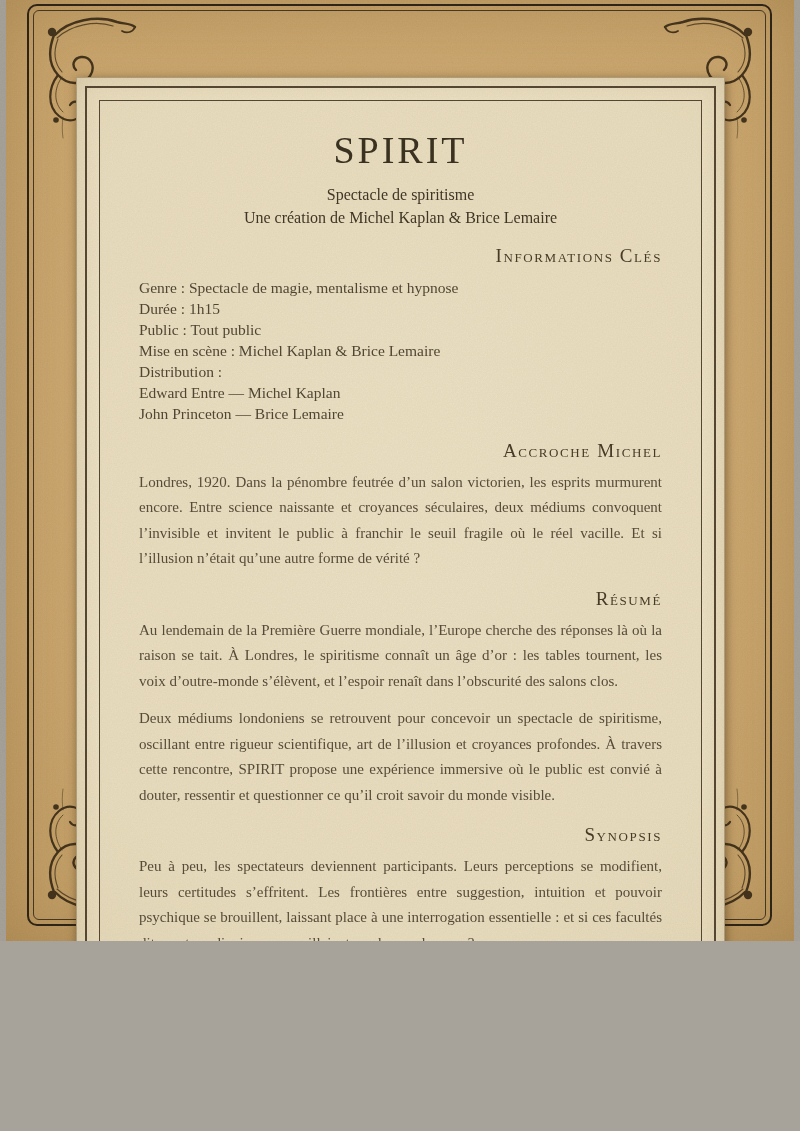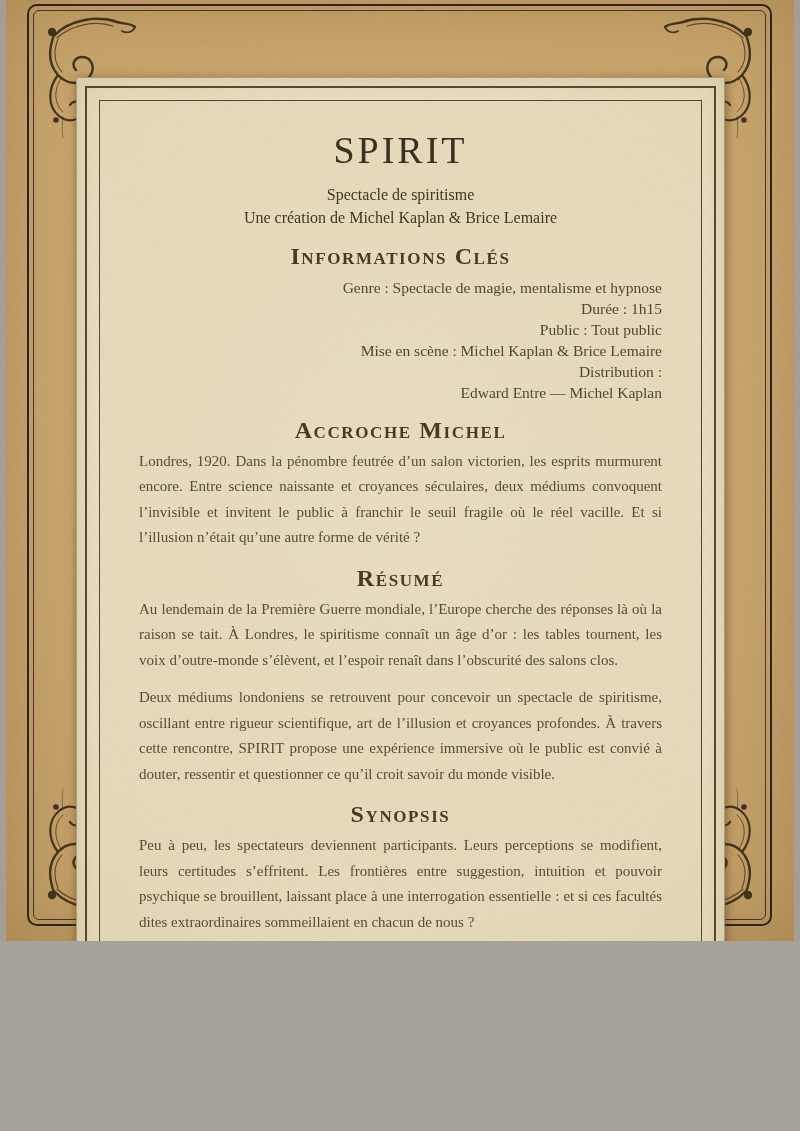--- a/index.html
+++ b/index.html
@@ -25,23 +25,23 @@
          border:1px solid rgba(108,84,46,.45);
          box-shadow:1px 2px 9px rgba(62,40,12,.5), inset 0 0 26px rgba(140,110,60,.18);}
   .pframe1{position:absolute;inset:8px;border:2px solid #4a3c27;opacity:.92;}
   .pframe2{position:absolute;inset:12px;border:1.6px solid #4a3c27;background:rgba(224,212,178,.25);}
   .content{position:absolute;inset:2px;padding:18px 37px 0 37px;overflow:hidden;
            color:#483d2b;text-align:center;}
   
   .title{font-size:38px;line-height:1.15;letter-spacing:3px;color:#2c2414;margin:8px 0 10px 0;
          font-weight:normal;}
   .subtitle{font-size:16px;line-height:23px;color:#33291a;}
-  .heading{font-variant:small-caps;font-size:24px;line-height:22px;letter-spacing:1.6px;
-           color:#3b2e1b;font-weight:bold;margin:16px 0 0 0;}
-  .infolist{margin:10px 0 0 0;text-align:right;font-size:15.5px;line-height:21px;color:#443a29;}
+  .heading{font-variant:small-caps;font-size:19px;line-height:22px;letter-spacing:1.6px;
+           color:#3b2e1b;font-weight:normal;margin:16px 0 0 0;text-align:right;}
+  .infolist{margin:10px 0 0 0;text-align:left;font-size:15.5px;line-height:21px;color:#443a29;}
   .para{margin:8px 0 12px 0;text-align:justify;font-size:15px;line-height:25.5px;color:#4c4130;}
   
   .grain{position:absolute;inset:0;pointer-events:none;mix-blend-mode:multiply;opacity:.4;}
   .defs-hidden{position:absolute;width:0;height:0;overflow:hidden;}
 </style>
 </head>
 <body>
 
 <svg class="defs-hidden" aria-hidden="true">
   <symbol id="flourish" viewBox="0 0 100 126">
@@ -90,20 +90,21 @@
             <div class="subtitle">Une création de Michel Kaplan &amp; Brice Lemaire</div>
 
             <h2 class="heading">Informations Clés</h2>
             <div class="infolist">
               <div>Genre : Spectacle de magie, mentalisme et hypnose</div>
               <div>Durée : 1h15</div>
               <div>Public : Tout public</div>
               <div>Mise en scène : Michel Kaplan &amp; Brice Lemaire</div>
               <div>Distribution :</div>
               <div>Edward Entre — Michel Kaplan</div>
+              <div>John Princeton — Brice Lemaire</div>
             </div>
 
             <h2 class="heading">Accroche Michel</h2>
             <p class="para">Londres, 1920. Dans la pénombre feutrée d’un salon victorien, les esprits murmurent encore. Entre science naissante et croyances séculaires, deux médiums convoquent l’invisible et invitent le public à franchir le seuil fragile où le réel vacille. Et si l’illusion n’était qu’une autre forme de vérité ?</p>
 
             <h2 class="heading">Résumé</h2>
             <p class="para">Au lendemain de la Première Guerre mondiale, l’Europe cherche des réponses là où la raison se tait. À Londres, le spiritisme connaît un âge d’or : les tables tournent, les voix d’outre-monde s’élèvent, et l’espoir renaît dans l’obscurité des salons clos.</p>
             <p class="para">Deux médiums londoniens se retrouvent pour concevoir un spectacle de spiritisme, oscillant entre rigueur scientifique, art de l’illusion et croyances profondes. À travers cette rencontre, SPIRIT propose une expérience immersive où le public est convié à douter, ressentir et questionner ce qu’il croit savoir du monde visible.</p>
 
             <h2 class="heading">Synopsis</h2>

